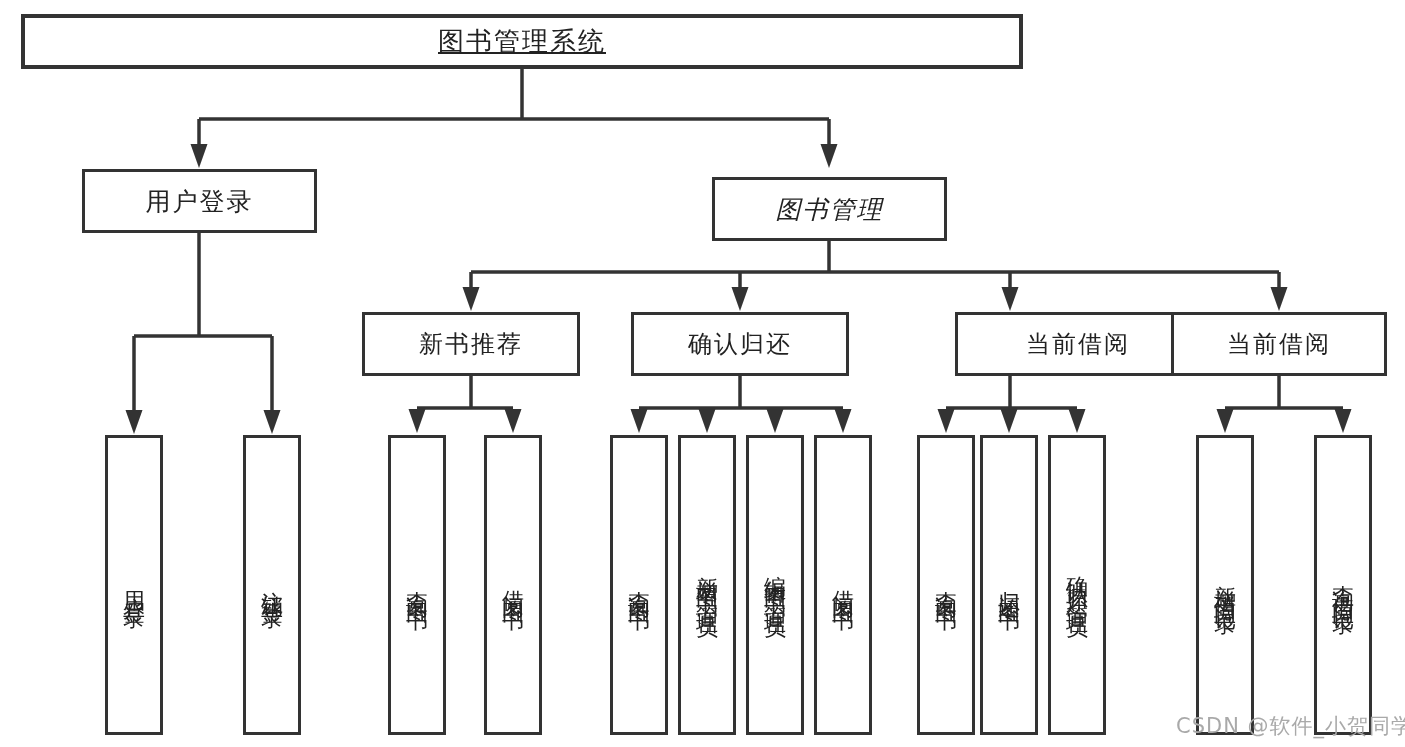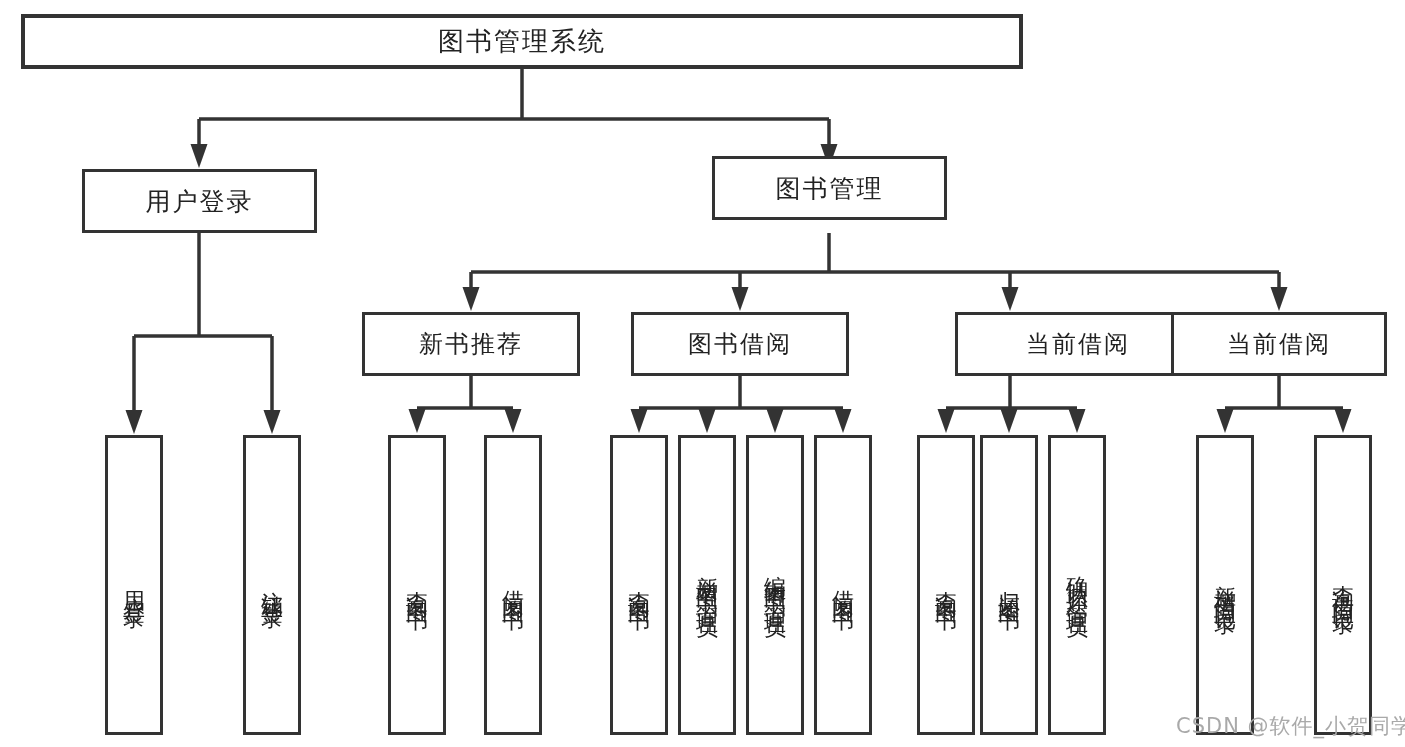--- a/index.html
+++ b/index.html
@@ -39,20 +39,21 @@
     display: flex;
     align-items: center;
     justify-content: center;
     z-index: 2;
     color: #222222;
   }
   .box.root {
     border-width: 4px;
     font-size: 26px;
     letter-spacing: 2px;
+    text-decoration: underline;
   }
   .box.lvl2 {
     font-size: 25px;
     letter-spacing: 2px;
   }
   .box.lvl3 {
     font-size: 24px;
     letter-spacing: 2px;
   }
   .box.leaf {
@@ -132,29 +133,29 @@
     <polygon points="1334.5,409 1351.5,409 1343,433"></polygon>
   </svg>
 
   <div class="box root" style="left:21px; top:14px; width:1002px; height:55px;">
     <span>图书管理系统</span>
   </div>
 
   <div class="box lvl2" style="left:82px; top:169px; width:235px; height:64px;">
     <span>用户登录</span>
   </div>
-  <div class="box lvl2" style="left:712px; top:156px; width:235px; height:64px;">
+  <div class="box lvl2" style="left:712px; top:177px; width:235px; height:64px;font-style:italic;">
     <span>图书管理</span>
   </div>
 
   <div class="box lvl3" style="left:362px; top:312px; width:218px; height:64px;text-align:center;">
     <span>新书推荐</span>
   </div>
   <div class="box lvl3" style="left:631px; top:312px; width:218px; height:64px;">
-    <span>图书借阅</span>
+    <span>确认归还</span>
   </div>
   <div class="box lvl3" style="left:955px; top:312px; width:246px; height:64px;justify-content:center;">
     <span>当前借阅</span>
   </div>
   <div class="box lvl3" style="left:1171px; top:312px; width:216px; height:64px;">
     <span>当前借阅</span>
   </div>
 
   <div class="box leaf" style="left:105px; top:435px; width:58px; height:300px;">
     <span class="vtext">用户登录</span>

